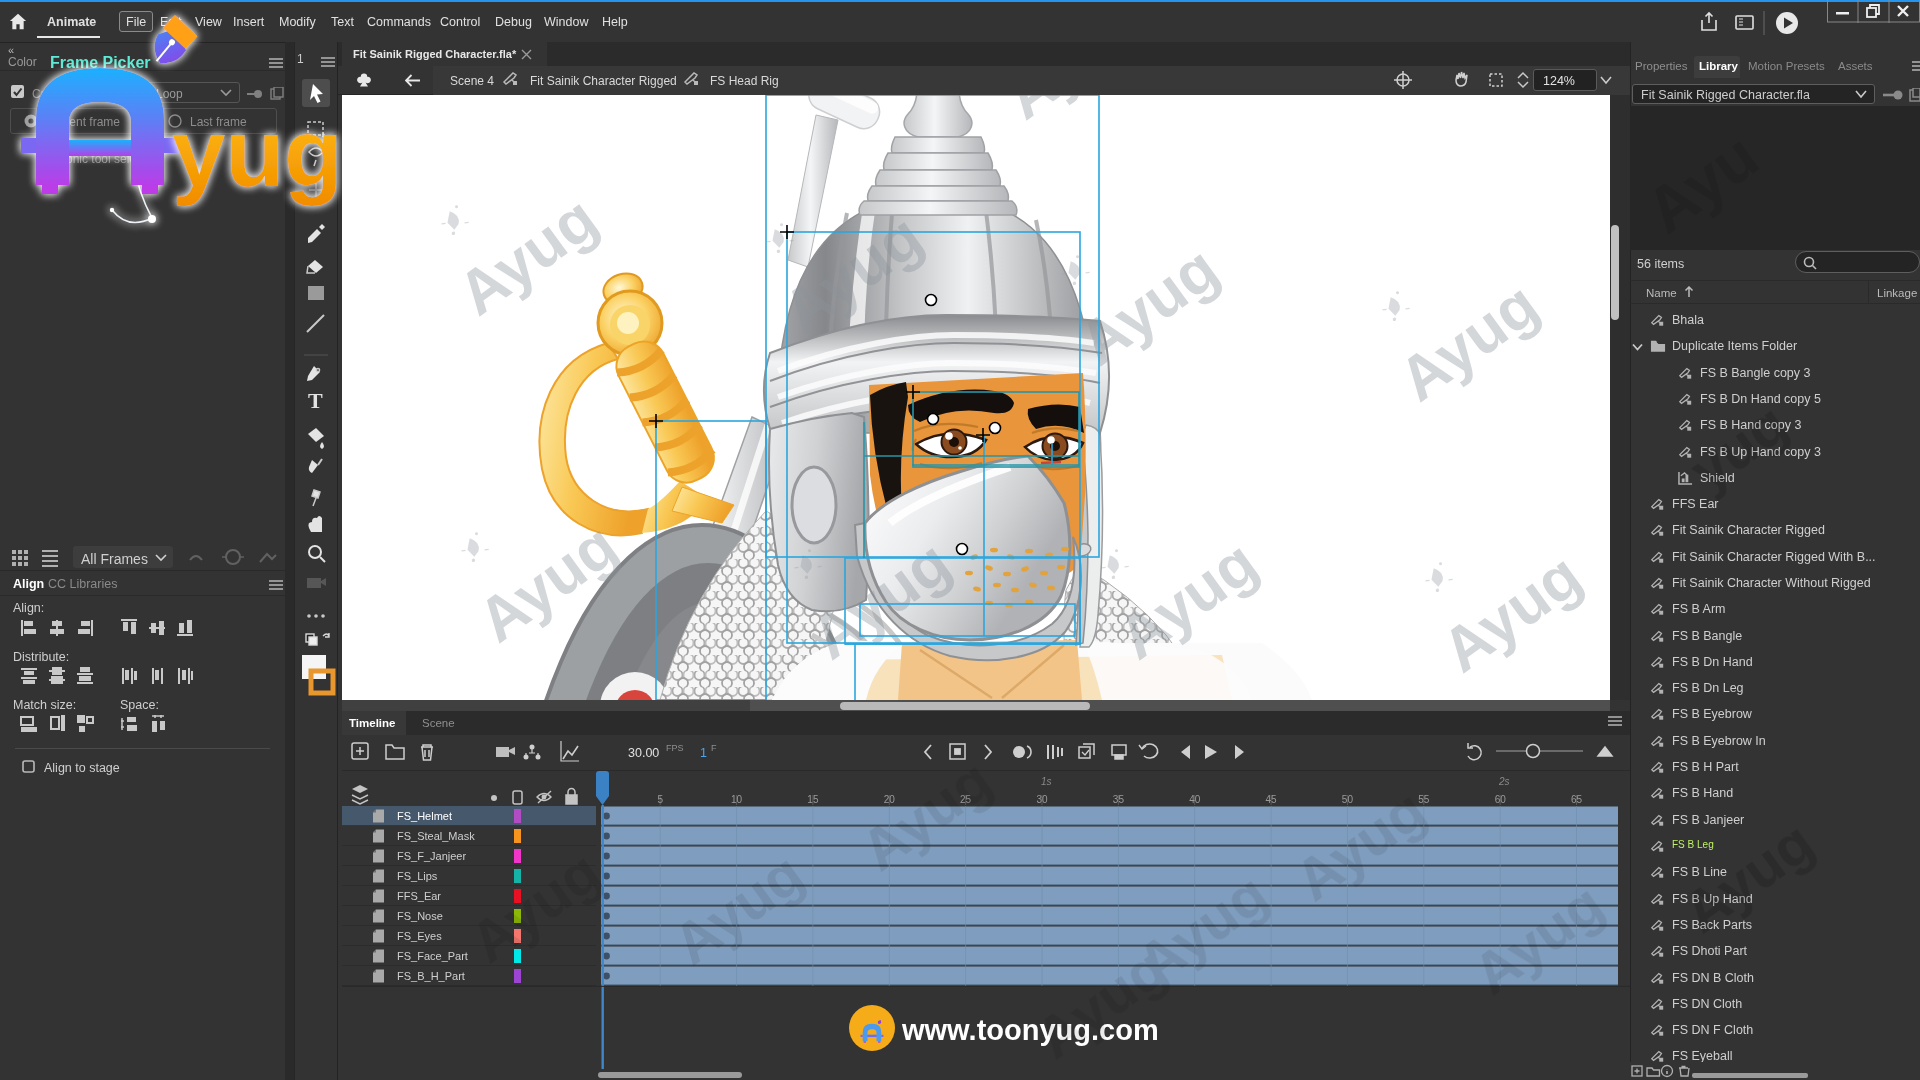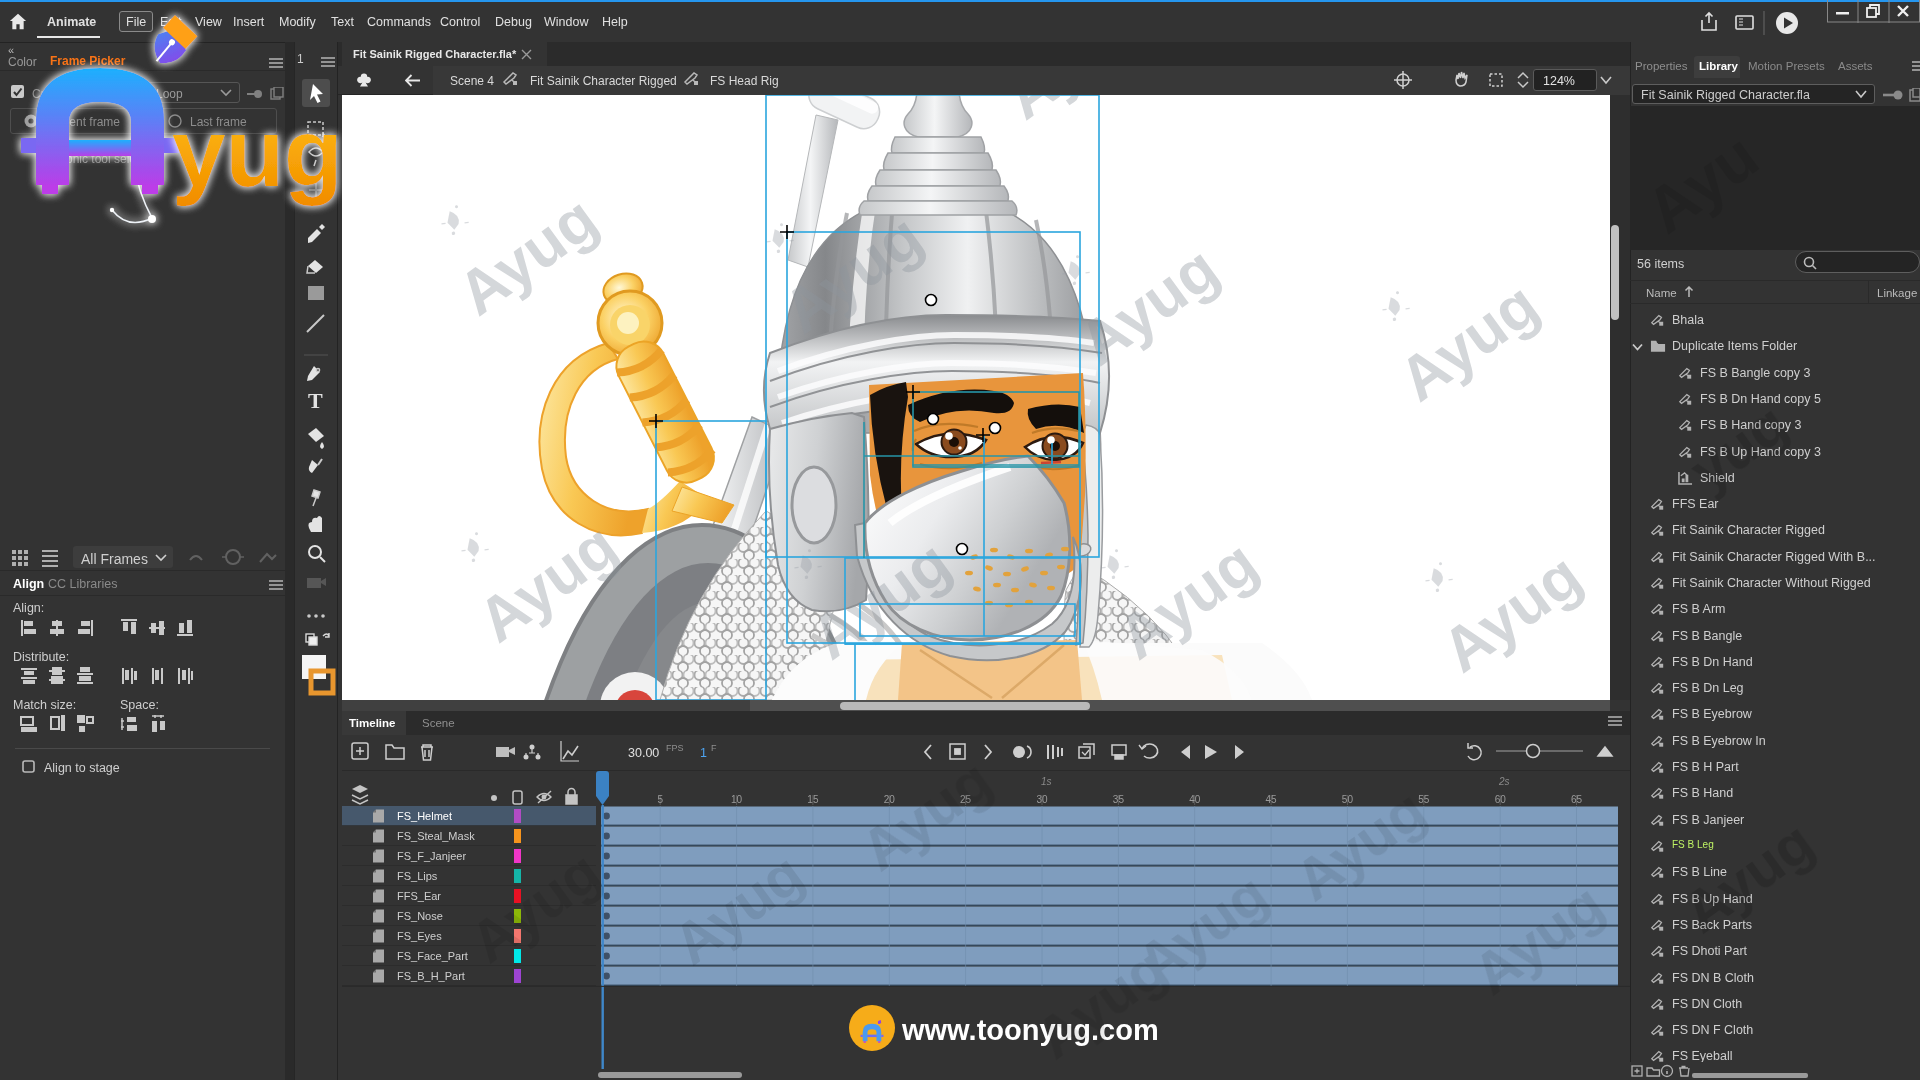--- a/index.html
+++ b/index.html
@@ -46,21 +46,21 @@
 <g stroke="#efefef" stroke-width="1.8" fill="none">
         <rect x="40" y="8" width="9" height="9"></rect>
         <path d="M43 8 V5 H52 V14 H49"></path>
       </g>
 <path d="M71 6 L81 16 M81 6 L71 16" stroke="#efefef" stroke-width="2.4"></path>
     </svg>
     <div class="abs" style="left:0;top:42px;width:285px;height:1038px;background:#333333;border-top:1px solid #232323"></div>
     <div class="abs" style="left:285px;top:42px;width:9px;height:1038px;background:#2a2a2a"></div>
     <div class="txt" style="left:8px;top:44px;font-size:11px;color:#bbb;letter-spacing:-1px">«</div>
     <div class="txt" style="left:8px;top:55px;font-size:12px;color:#989898">Color</div>
-    <div class="txt" style="left:50px;top:54px;font-size:12px;color:#f97316;font-weight:bold">Frame Picker</div>
+    <div class="txt" style="left:50px;top:54px;font-size:16px;color:#5eead4;font-weight:bold">Frame Picker</div>
     <svg class="abs" style="left:268px;top:57px" width="16" height="12">
       <path d="M1 2h14M1 6h14M1 10h14" stroke="#b5b5b5" stroke-width="1.6"></path>
     </svg>
     <div class="abs" style="left:0;top:70px;width:285px;height:1px;background:#2a2a2a"></div>
     <svg class="abs" style="left:10px;top:84px" width="16" height="16">
       <rect x="1" y="1" width="13" height="13" rx="2" fill="#c9c9c9"></rect>
       <path d="M4 8 l2.5 3 L11.5 4.5" stroke="#333" stroke-width="2" fill="none"></path>
     </svg>
     <div class="txt" style="left:32px;top:87px;font-size:12px;color:#8d8d8d">Create keyframe</div>
     <div class="abs" style="left:148px;top:82px;width:92px;height:21px;border:1px solid #565656;border-radius:3px"></div>

